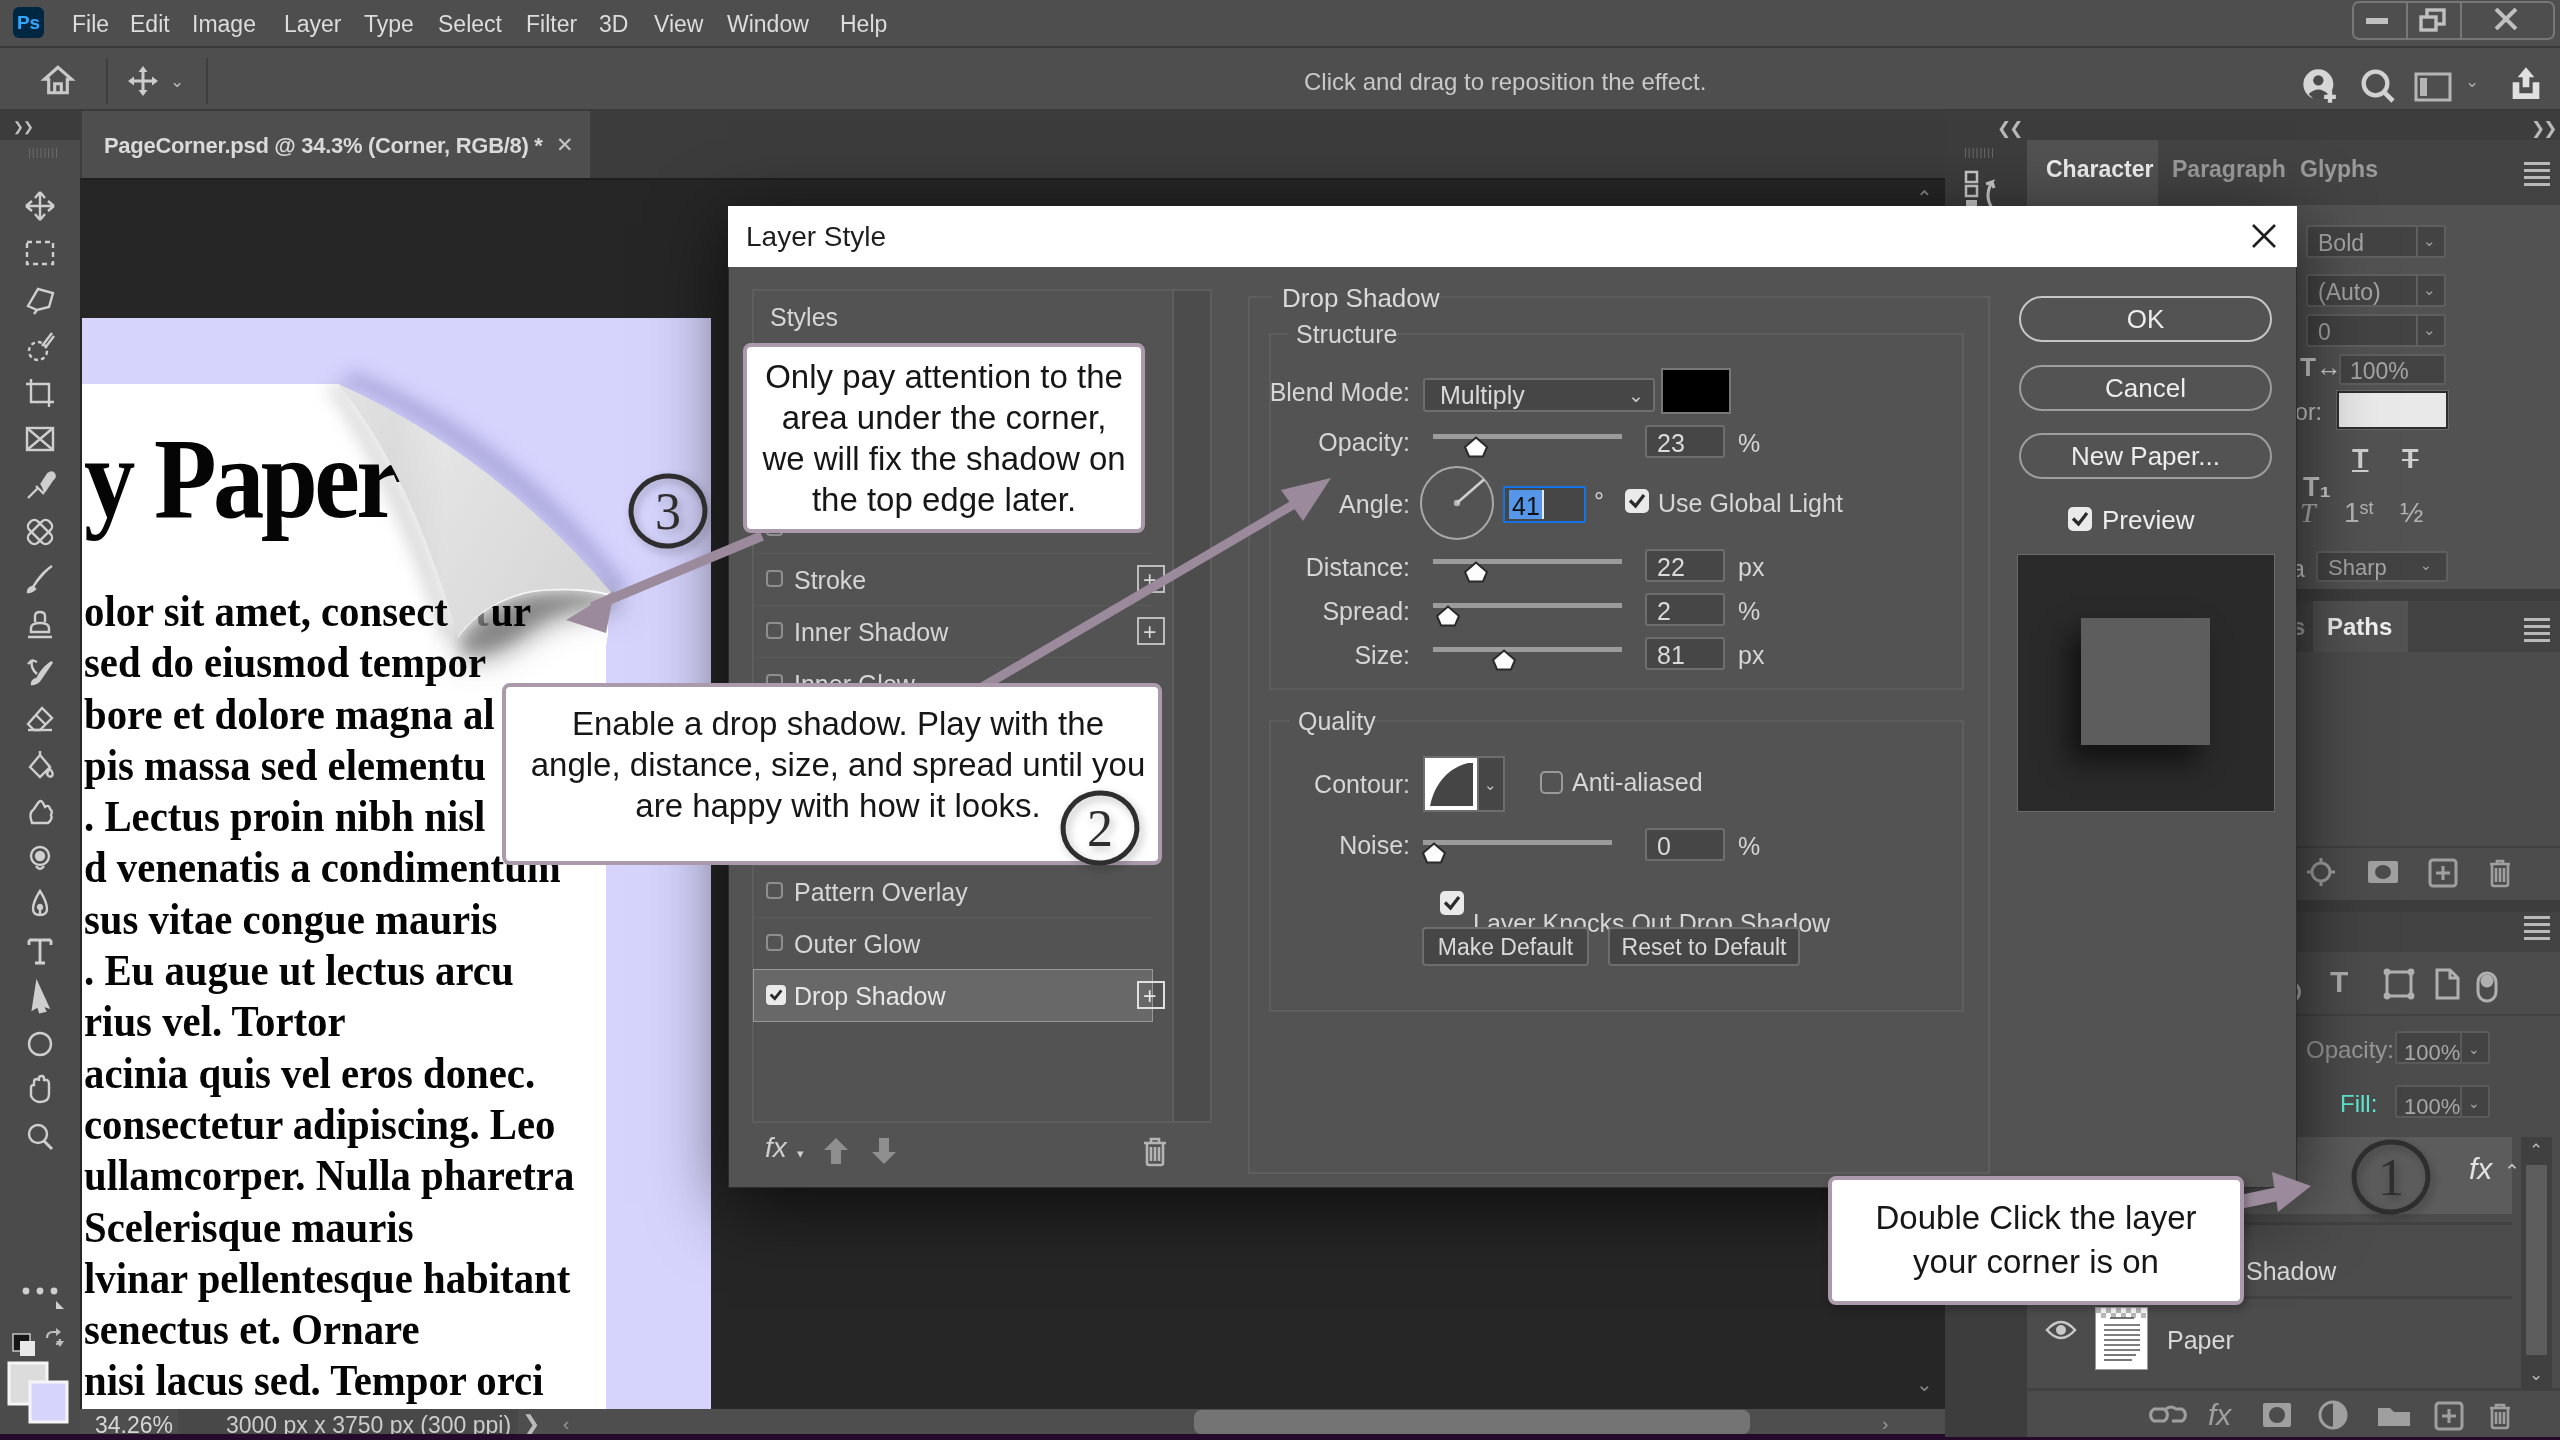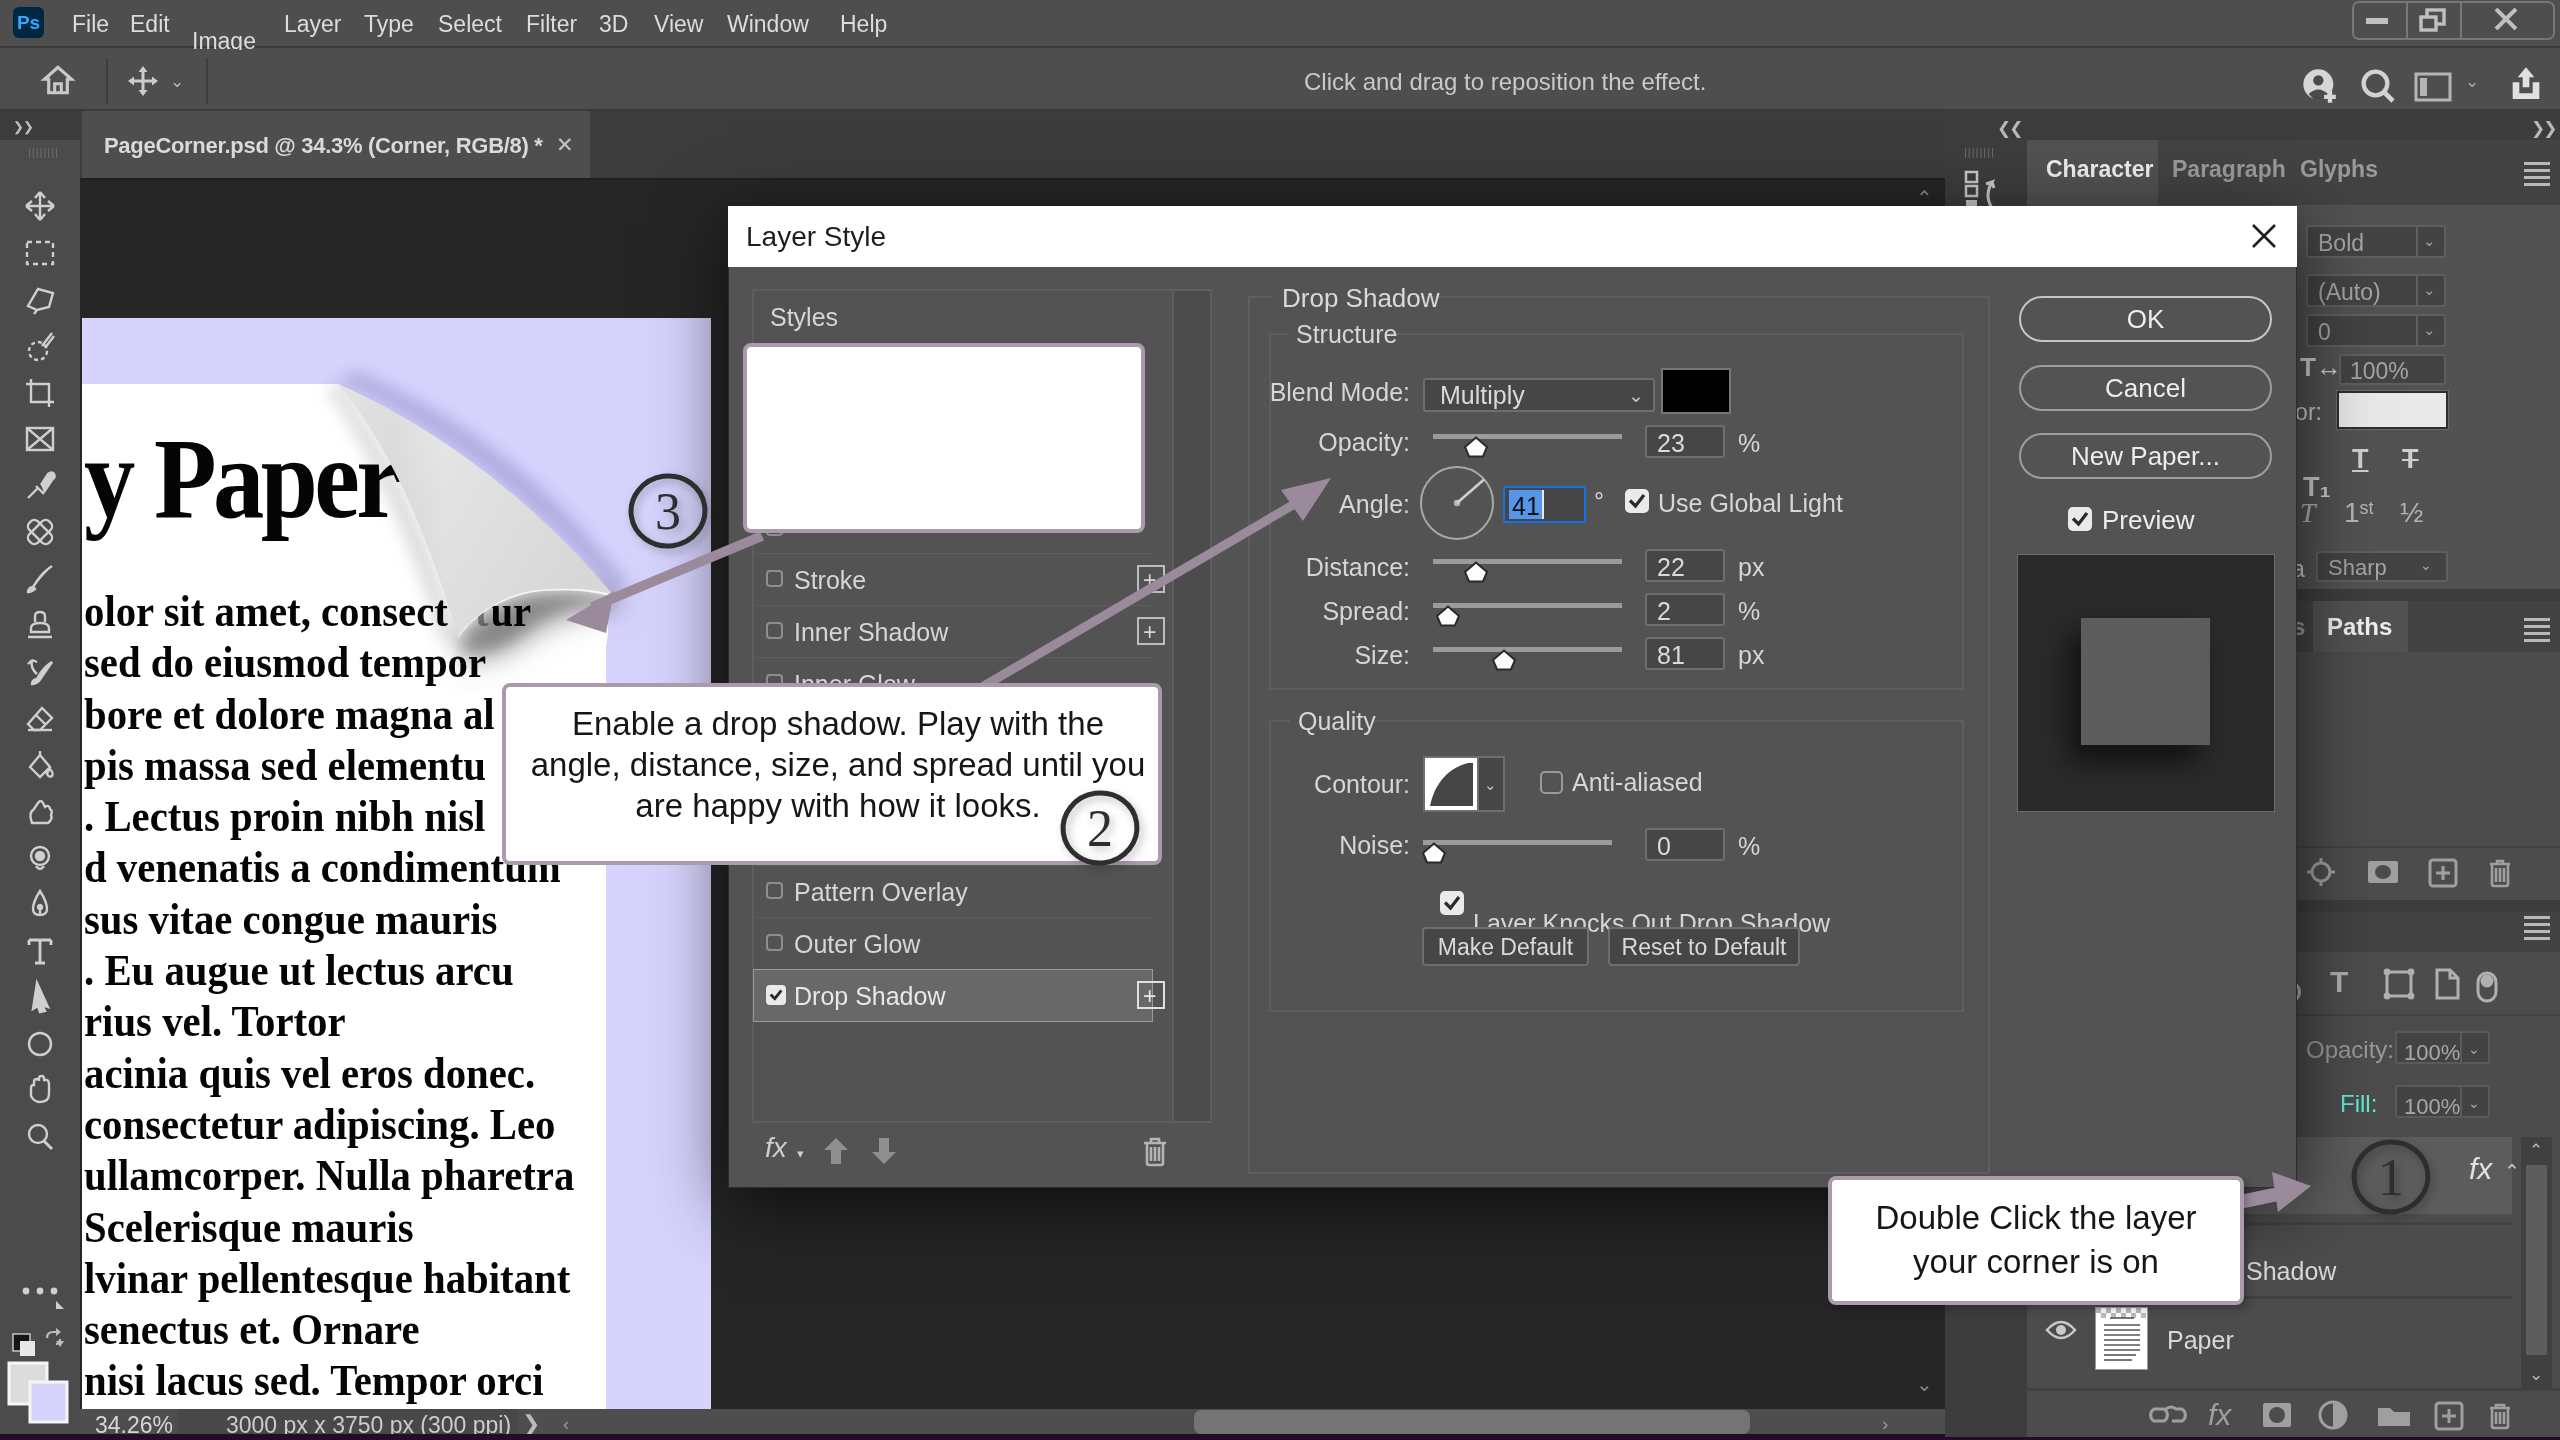--- a/index.html
+++ b/index.html
@@ -88,21 +88,21 @@
   <div class="abs txt" style="left:522px; top:1411px; font-size:22px; color:#bbbbbb;">❯</div>
   <div class="abs txt" style="left:563px; top:1413px; font-size:19px; color:#999;">‹</div>
   <div class="abs" style="left:1194px; top:1410px; width:556px; height:24px; background:#747474; border-radius:7px;"></div>
   <div class="abs txt" style="left:1882px; top:1413px; font-size:19px; color:#999;">›</div>
 
   <div class="abs" style="left:0; top:0; width:2560px; height:48px; background:#4e4e4e; border-bottom:2px solid #3a3a3a;"></div>
   <div class="abs" style="left:13px; top:7px; width:31px; height:31px; background:#002742; border-radius:6px; text-align:center;">
     <span style="color:#31a8ff; font-size:19px; font-weight:bold; line-height:31px;">Ps</span></div>
   <div class="abs txt" style="top:11px; left:72px;  font-size:23px;">File</div>
   <div class="abs txt" style="top:11px; left:130px; font-size:23px;">Edit</div>
-  <div class="abs txt" style="top:11px; left:192px; font-size:23px;margin-top:17px;">Image</div>
+  <div class="abs txt" style="top:11px; left:192px; font-size:23px;">Image</div>
   <div class="abs txt" style="top:11px; left:284px; font-size:23px;">Layer</div>
   <div class="abs txt" style="top:11px; left:364px; font-size:23px;">Type</div>
   <div class="abs txt" style="top:11px; left:438px; font-size:23px;">Select</div>
   <div class="abs txt" style="top:11px; left:526px; font-size:23px;">Filter</div>
   <div class="abs txt" style="top:11px; left:599px; font-size:23px;">3D</div>
   <div class="abs txt" style="top:11px; left:654px; font-size:23px;">View</div>
   <div class="abs txt" style="top:11px; left:727px; font-size:23px;">Window</div>
   <div class="abs txt" style="top:11px; left:840px; font-size:23px;">Help</div>
 
   <div class="abs" style="left:2352px; top:1px; width:203px; height:39px; border:2px solid #777; border-radius:7px;"></div>
@@ -637,20 +637,21 @@
       <path d="M1331,478 L1281,490 L1303,521 Z" stroke="none"></path>
     </g>
 
     <g stroke="#9b8a9c" fill="#9b8a9c">
       <line x1="2240" y1="1202" x2="2283" y2="1193" stroke-width="14"></line>
       <path d="M2311,1186 L2272,1172 L2278,1212 Z" stroke="none"></path>
     </g>
   </svg>
 
   <div class="abs" style="left:743px; top:343px; width:402px; height:190px; background:#ffffff; border:4px solid #ab9aac; border-radius:8px;"></div>
+  <div class="abs" style="left:743px; top:356px; width:402px; text-align:center; font-size:33px; line-height:41px; color:#161616;">Only pay attention to the<br>area under the corner,<br>we will fix the shadow on<br>the top edge later.</div>
 
   <div class="abs" style="left:502px; top:683px; width:660px; height:182px; background:#ffffff; border:4px solid #ab9aac; border-radius:8px;"></div>
   <div class="abs" style="left:502px; top:703px; width:660px; text-align:center; font-size:33px; line-height:41px; color:#161616;padding-left:12px;">Enable a drop shadow. Play with the<br>angle, distance, size, and spread until you<br>are happy with how it looks.</div>
 
   <div class="abs" style="left:1828px; top:1176px; width:416px; height:129px; background:#ffffff; border:4px solid #ab9aac; border-radius:8px; box-shadow:3px 4px 8px rgba(0,0,0,0.25);"></div>
   <div class="abs" style="left:1828px; top:1196px; width:416px; text-align:center; font-size:33px; line-height:44px; color:#161616;">Double Click the layer<br>your corner is on</div>
 
   <svg class="abs" style="left:0; top:0;" width="2560" height="1440" viewBox="0 0 2560 1440">
     <g filter="url(#softsh)">
       <ellipse cx="668" cy="511" rx="37" ry="35" fill="none" stroke="#2e2e2e" stroke-width="5" transform="rotate(-8 668 511)"></ellipse>

